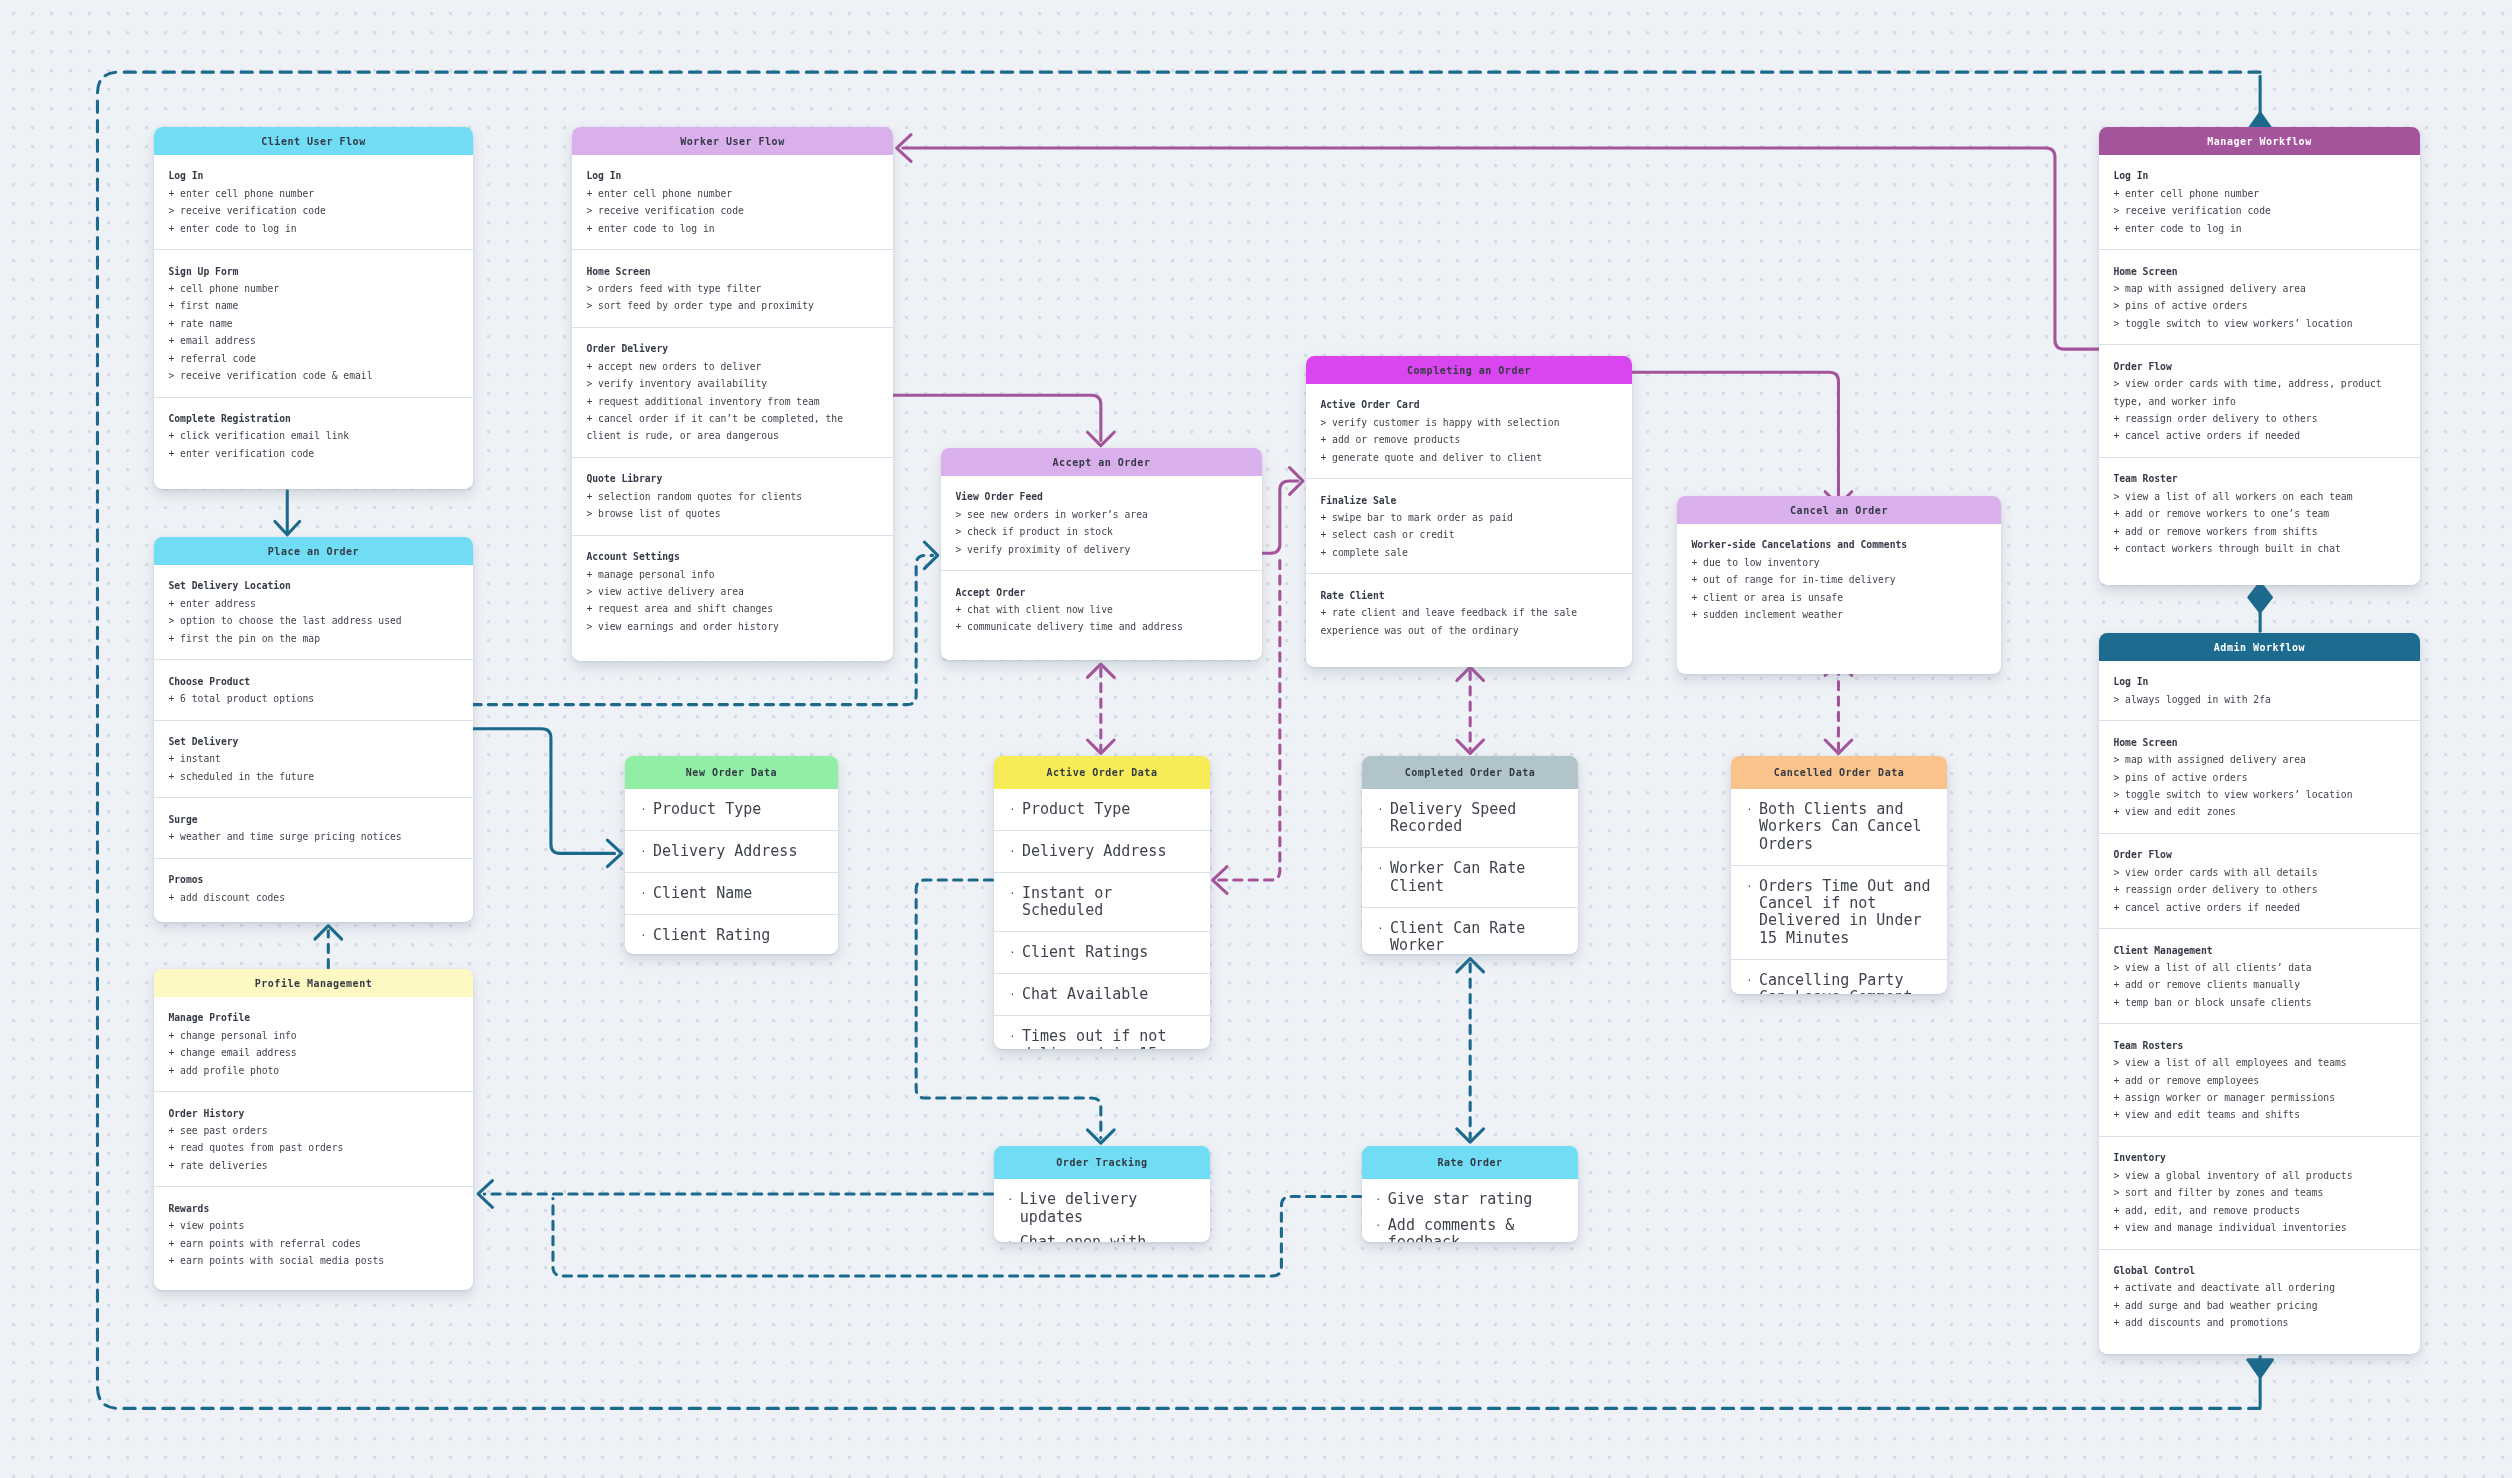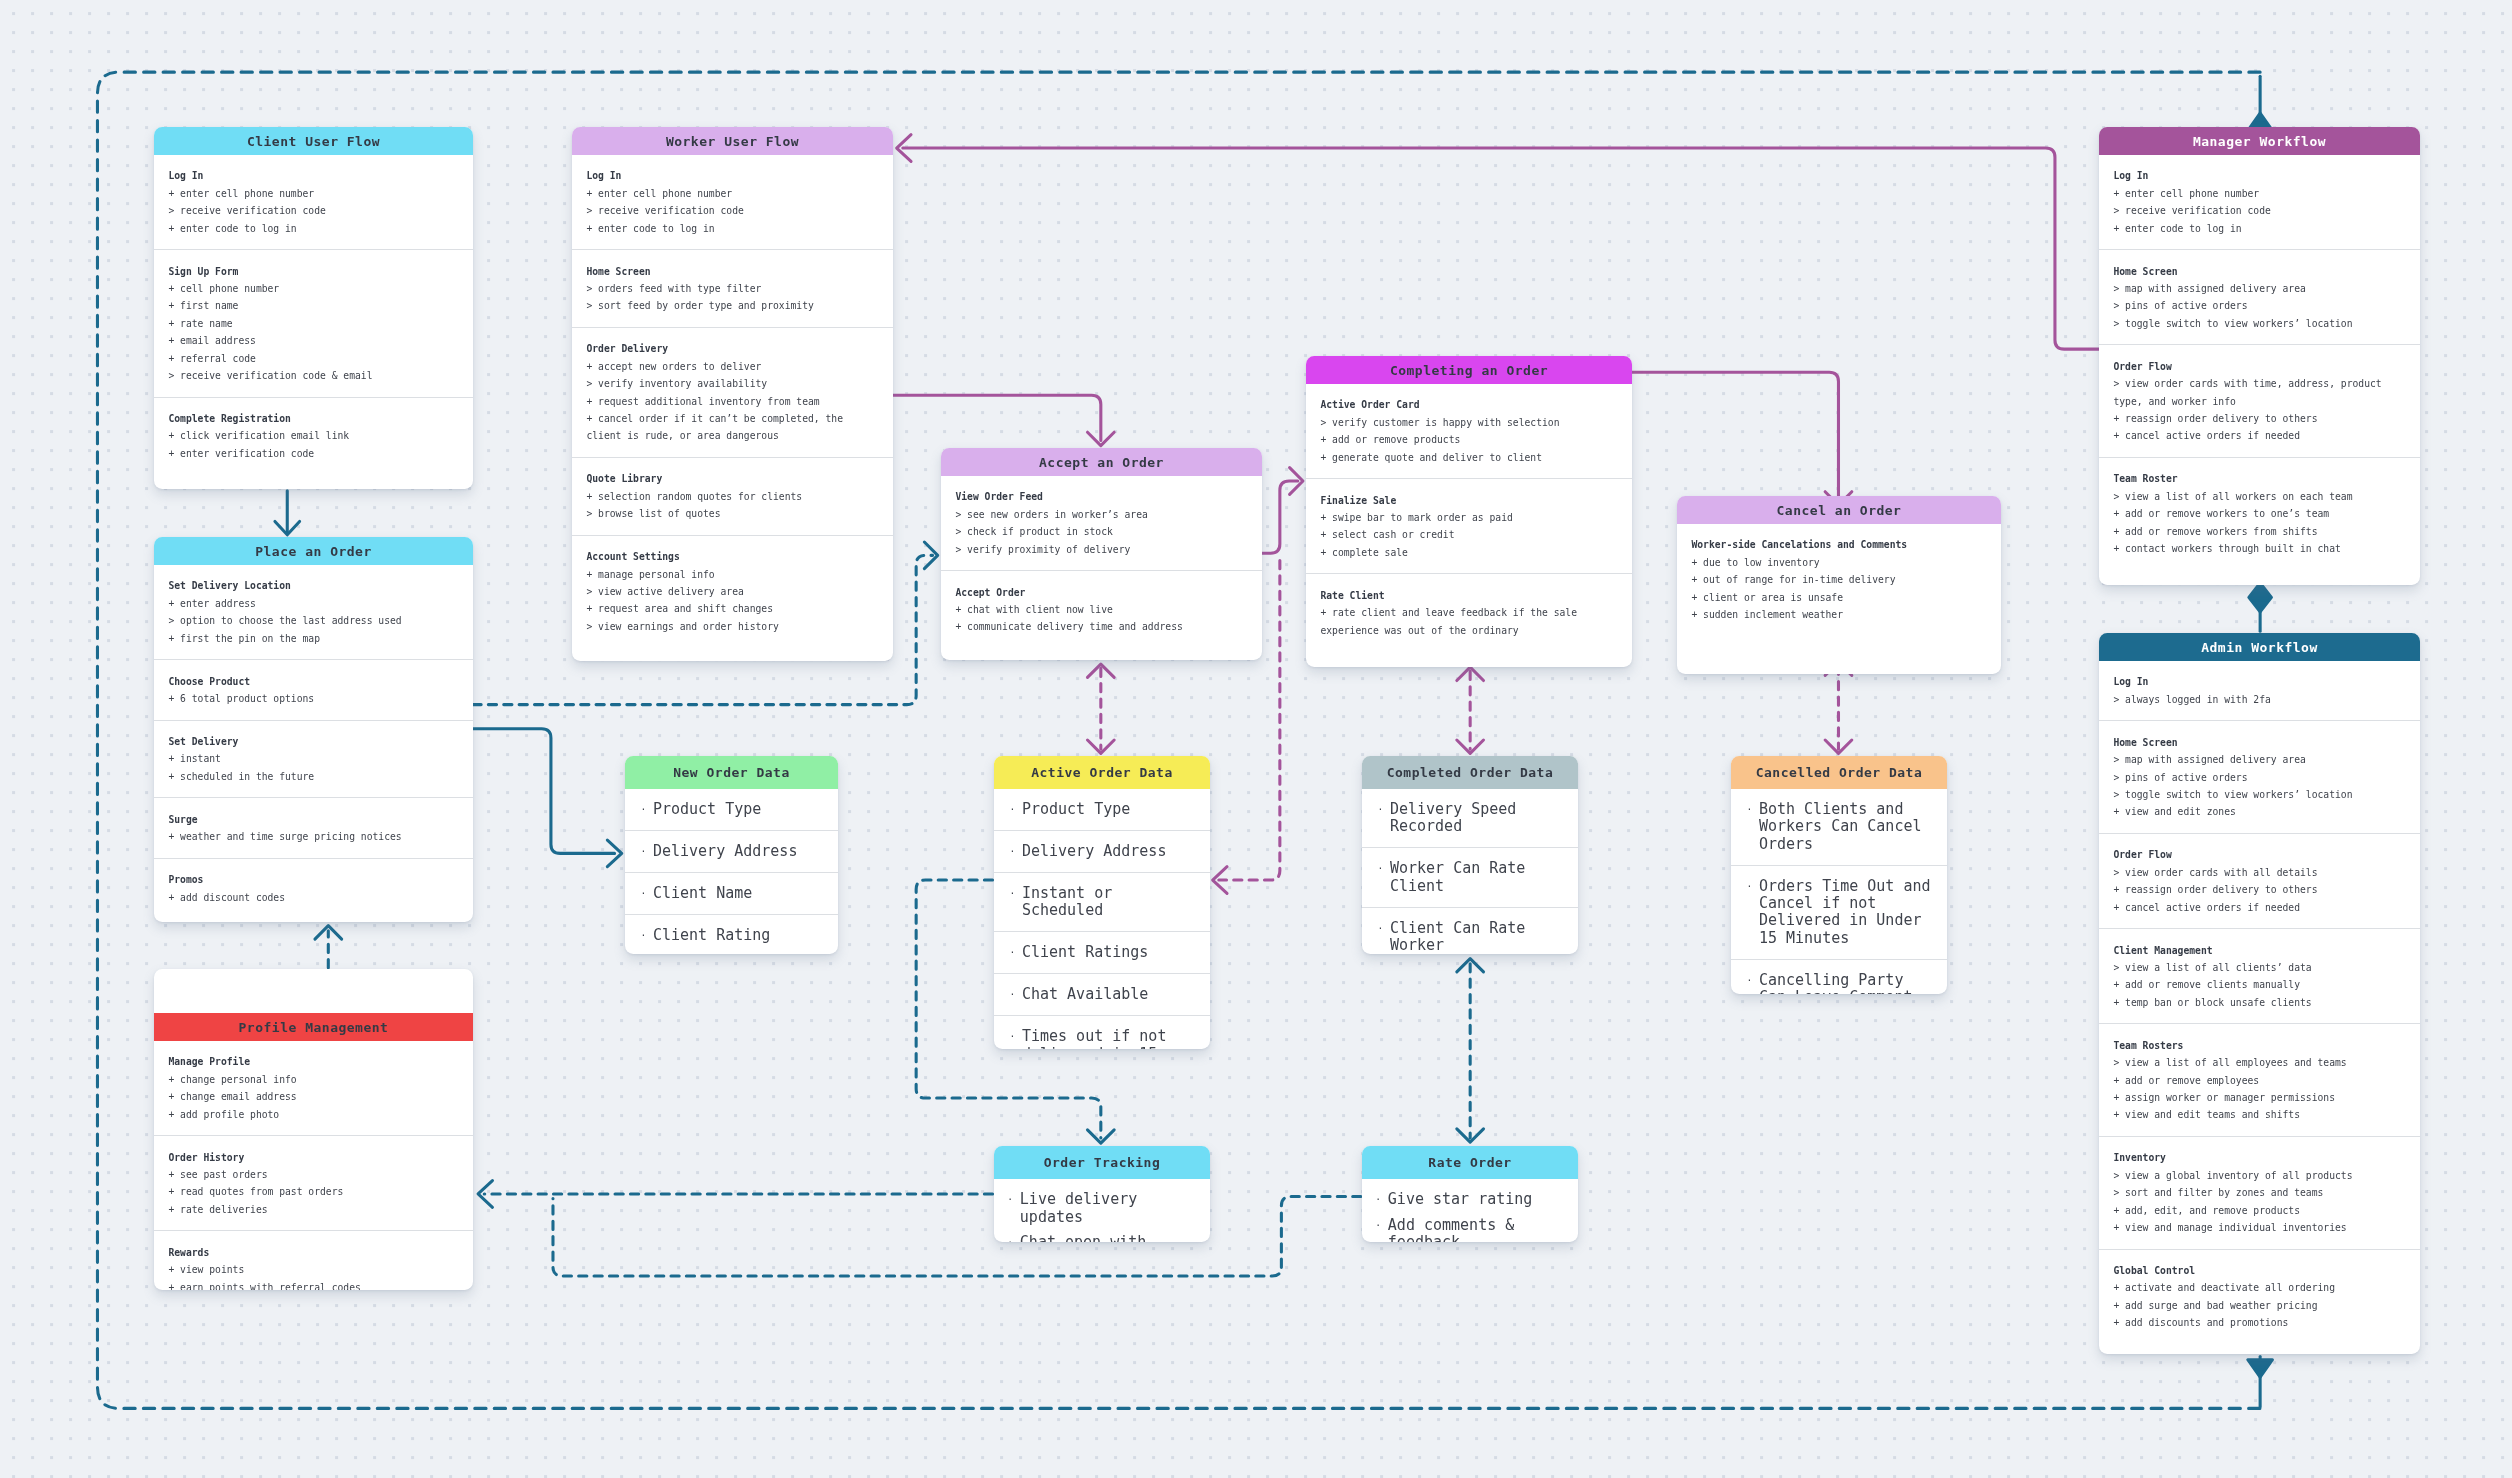--- a/index.html
+++ b/index.html
@@ -4,21 +4,21 @@
 <style>
   html,body{margin:0;padding:0;}
   body{width:2512px;height:1479px;overflow:hidden;font-family:"DejaVu Sans Mono",monospace;}
   .canvas{position:relative;width:2512px;height:1479px;background-color:#eef1f5;
     background-image:radial-gradient(circle,#d5dbe4 1.5px,rgba(213,219,228,0) 1.8px);
     background-size:19px 19px;background-position:4.1px 4.1px;}
   svg.wires{position:absolute;left:0;top:0;z-index:1;}
   .card{position:absolute;z-index:2;background:#ffffff;border-radius:8.2px;overflow:hidden;
     box-shadow:0 5.1px 11.3px rgba(96,115,140,.20),0 1px 2.6px rgba(96,115,140,.14);}
   .hdr{height:28px;display:flex;align-items:center;justify-content:center;
-    font-weight:bold;font-size:13px;letter-spacing:0.5px;color:#343a45;}
+    font-weight:bold;font-size:10px;letter-spacing:0.5px;color:#343a45;}
   .hdr.tall{height:33px;}
   .hdr.light{color:#ffffff;}
   .sec{padding:12.3px 14.4px;}
   .sec + .sec{border-top:1px solid #dcdfe3;}
   .sec-h{font-weight:bold;font-size:9.7px;line-height:17.4px;color:#343a45;}
   .sec-l{font-size:9.7px;line-height:17.4px;color:#3f434c;}
   .row{display:flex;gap:6.7px;padding:11.8px 12.3px 11.8px 15.4px;}
   .row + .row{border-top:1px solid #dcdfe3;}
   .row .blt{color:#3f434c;font-size:9.7px;line-height:17.4px;}
   .row .txt{font-size:15px;line-height:17.4px;color:#3f434c;}
@@ -153,21 +153,21 @@
           <div class="sec-l">+ weather and time surge pricing notices</div>
         </div>
         <div class="sec">
           <div class="sec-h">Promos</div>
           <div class="sec-l">+ add discount codes</div>
         </div>
       </div>
   </div>
 
   <div class="card" style="left:154px;top:969px;width:319px;height:321px">
-    <div class="hdr" style="background: #ef4444; margin-top: 44px;">
+    <div class="hdr" style="background: #fef9c3;">
         <span>Profile Management</span>
       </div>
     <div>
         <div class="sec">
           <div class="sec-h">Manage Profile</div>
           <div class="sec-l">+ change personal info</div>
           <div class="sec-l">+ change email address</div>
           <div class="sec-l">+ add profile photo</div>
         </div>
         <div class="sec">

